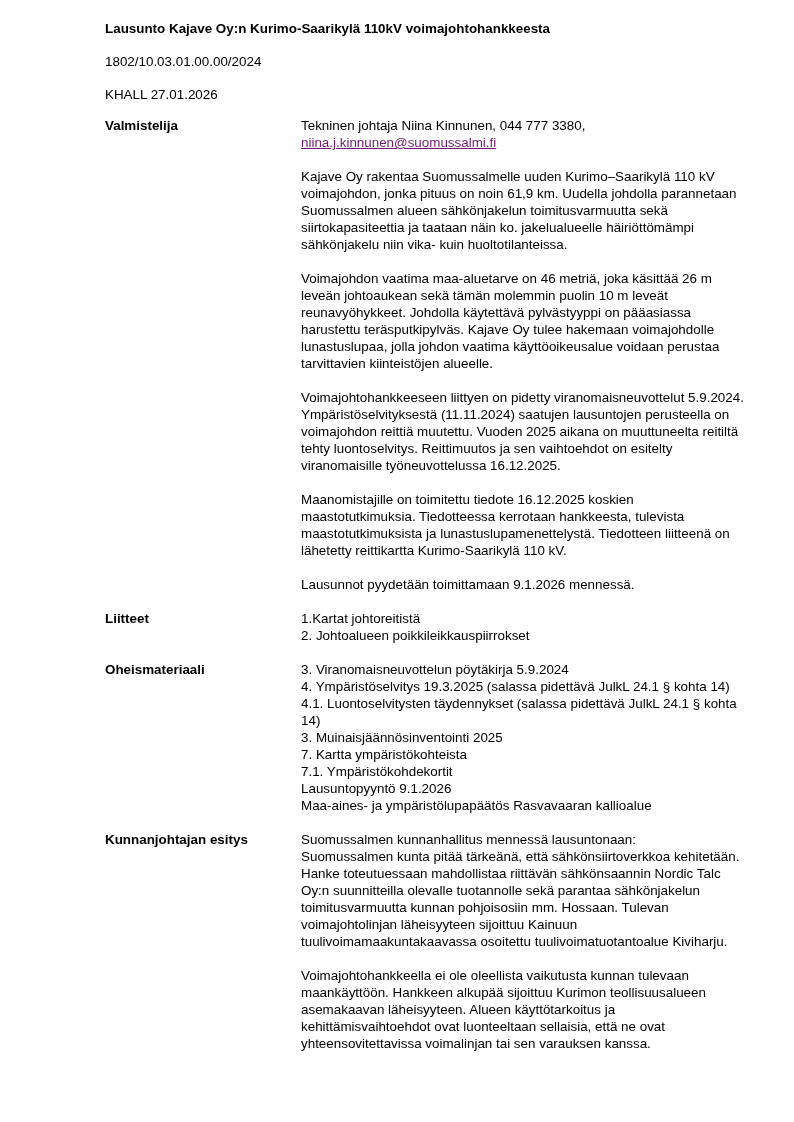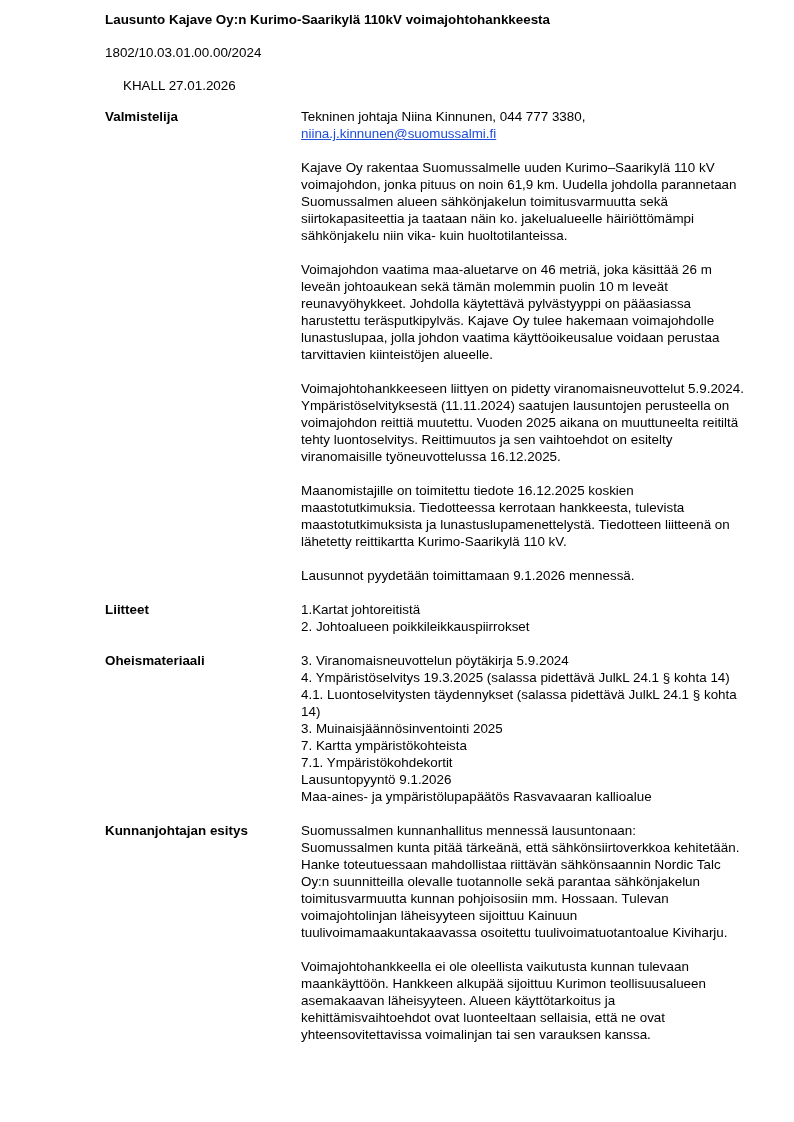--- a/index.html
+++ b/index.html
@@ -1,39 +1,39 @@
 <!DOCTYPE html>
 <html><head>
 <meta charset="utf-8">
 <style>
   html, body { margin: 0; padding: 0; background: #ffffff; }
   body {
     width: 794px; height: 1122px; position: relative; overflow: hidden;
     font-family: "Liberation Sans", sans-serif; font-size: 13.4px; color: #000;
     line-height: 17px;
   }
-  .page { position: absolute; left: 105px; top: 11px; width: 640px; }
+  .page { position: absolute; left: 105px; top: 20px; width: 640px; }
   .title { font-weight: bold; margin: 0 0 16px 0; }
   .meta { margin: 0 0 16px 0; }
   .row { display: flex; }
   .label { width: 158px; flex: 0 0 158px; font-weight: bold; }
   .content { flex: 1; width: 478px; }
   .content p { margin: 0 0 17px 0; }
   .content p.last { margin-bottom: 0; }
   .content .line { display: block; }
-  a.email { color: #1d4ed8; text-decoration: underline; }
+  a.email { color: #701a75; text-decoration: underline; }
   .section { margin-bottom: 17px; gap: 38px; }
 </style>
 </head>
 <body>
 
 <div class="page">
   <div class="title">Lausunto Kajave Oy:n Kurimo-Saarikylä 110kV voimajohtohankkeesta</div>
   <div class="meta">1802/10.03.01.00.00/2024</div>
-  <div class="meta" style="margin-bottom:14px;margin-left:18px;">KHALL  27.01.2026</div>
+  <div class="meta" style="margin-bottom:14px;">KHALL  27.01.2026</div>
 
   <div class="row section">
     <div class="label">Valmistelija</div>
     <div class="content">
       <p>
         <span class="line">Tekninen johtaja Niina Kinnunen, 044 777 3380,</span>
         <a class="email line" href="#">niina.j.kinnunen@suomussalmi.fi</a>
       </p>
       <p>Kajave Oy rakentaa Suomussalmelle uuden Kurimo–Saarikylä 110 kV voimajohdon, jonka pituus on noin 61,9 km. Uudella johdolla parannetaan Suomussalmen alueen sähkönjakelun toimitusvarmuutta sekä siirtokapasiteettia ja taataan näin ko. jakelualueelle häiriöttömämpi sähkönjakelu niin vika- kuin huoltotilanteissa.</p>
       <p>Voimajohdon vaatima maa-aluetarve on 46 metriä, joka käsittää 26 m leveän johtoaukean sekä tämän molemmin puolin 10 m leveät reunavyöhykkeet. Johdolla käytettävä pylvästyyppi on pääasiassa harustettu teräsputkipylväs. Kajave Oy tulee hakemaan voimajohdolle lunastuslupaa, jolla johdon vaatima käyttöoikeusalue voidaan perustaa tarvittavien kiinteistöjen alueelle.</p>

